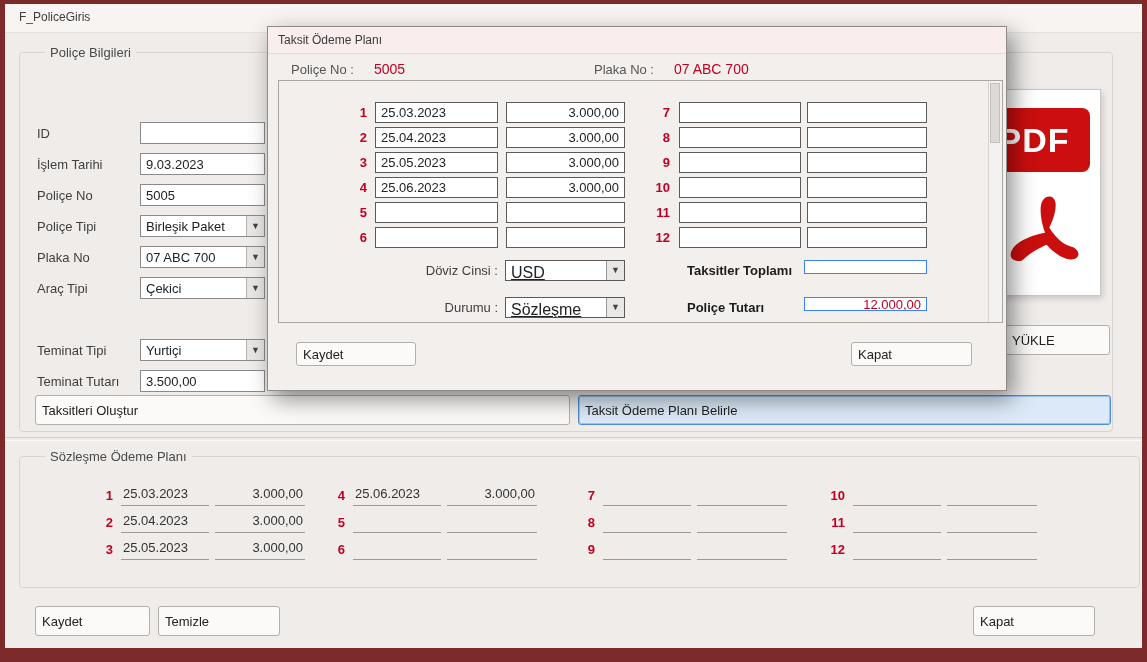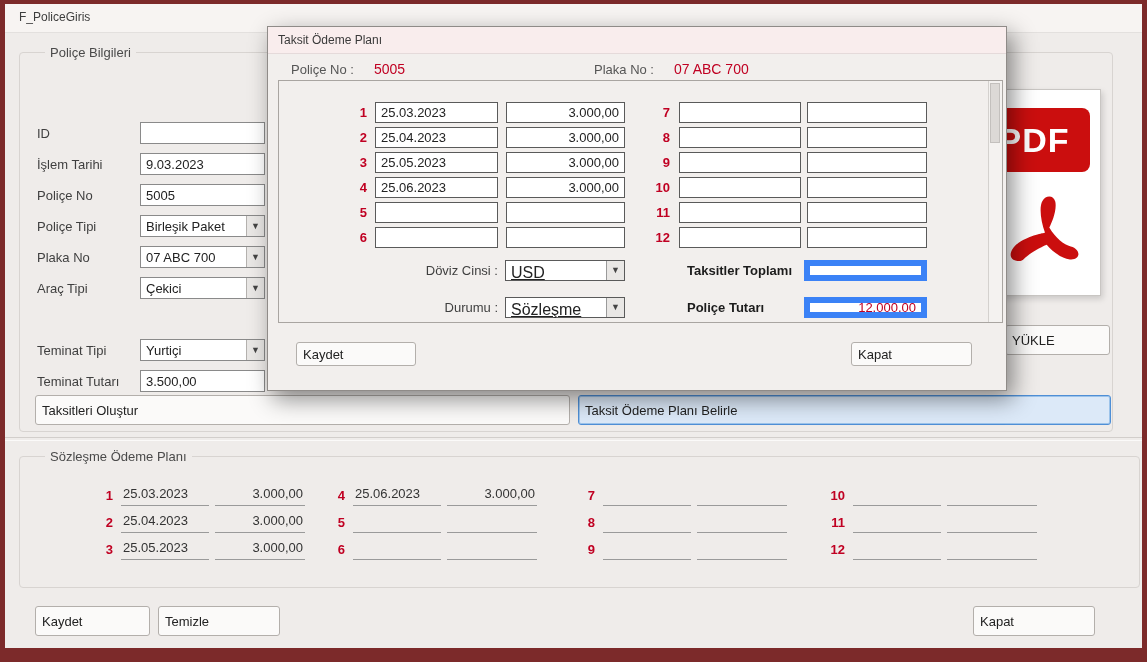--- a/index.html
+++ b/index.html
@@ -60,21 +60,21 @@
   .dinp{position:absolute;top:0;height:21px;box-sizing:border-box;border:1px solid #5a5a5a;
         background:#fff;font-family:"Liberation Sans",sans-serif;font-size:13px;color:#222;padding:0 5px;}
   .dinp.date{left:32px;width:123px;}
   .dinp.amt{left:163px;width:119px;text-align:right;}
   .dlabel{position:absolute;left:0px;top:3px;width:155px;text-align:right;font-size:13px;color:#3f3f3f;}
   .dlabel-bold{position:absolute;left:344px;top:3px;width:150px;text-align:left;font-size:13px;font-weight:bold;color:#1c1c1c;}
   .dcombo{position:absolute;left:162px;top:0;width:120px;height:21px;box-sizing:border-box;border:1px solid #5a5a5a;background:#fff;}
   .dcombo .cval{position:absolute;left:5px;top:3px;font-size:16px;color:#222;text-decoration:underline;}
   .dcombo .carrow{position:absolute;right:0;top:0;width:17px;height:100%;background:#e9e7e5;border-left:1px solid #9a9a9a;
                   text-align:center;font-size:9px;color:#444;line-height:19px;}
-  .dval-input{position:absolute;left:461px;top:0;width:123px;height:21px;box-sizing:border-box;border:6px solid #3b82f6;
+  .dval-input{position:absolute;left:461px;top:0;width:123px;height:14px;box-sizing:border-box;border:1px solid #3b82f6;
               background:#fff;font-family:"Liberation Sans",sans-serif;font-size:13px;padding:0 5px;}
   .dval-input.red{color:#c00022;text-align:right;}
 
   
   .pdfzone{position:absolute;left:960px;top:80px;width:150px;height:280px;}
   .pdfpage{position:absolute;left:22px;top:5px;width:112px;height:205px;background:#fff;
            border:1px solid #c9c6c3;box-shadow:2px 3px 6px rgba(0,0,0,0.15);}
   .pdfbadge{position:absolute;left:-10px;top:18px;width:112px;height:64px;background:#cb0e0e;border-radius:8px;
             color:#fff;font-weight:bold;font-size:34px;text-align:center;line-height:64px;letter-spacing:1px;}
   .pdflogo{position:absolute;left:14px;top:95px;width:86px;height:92px;}

